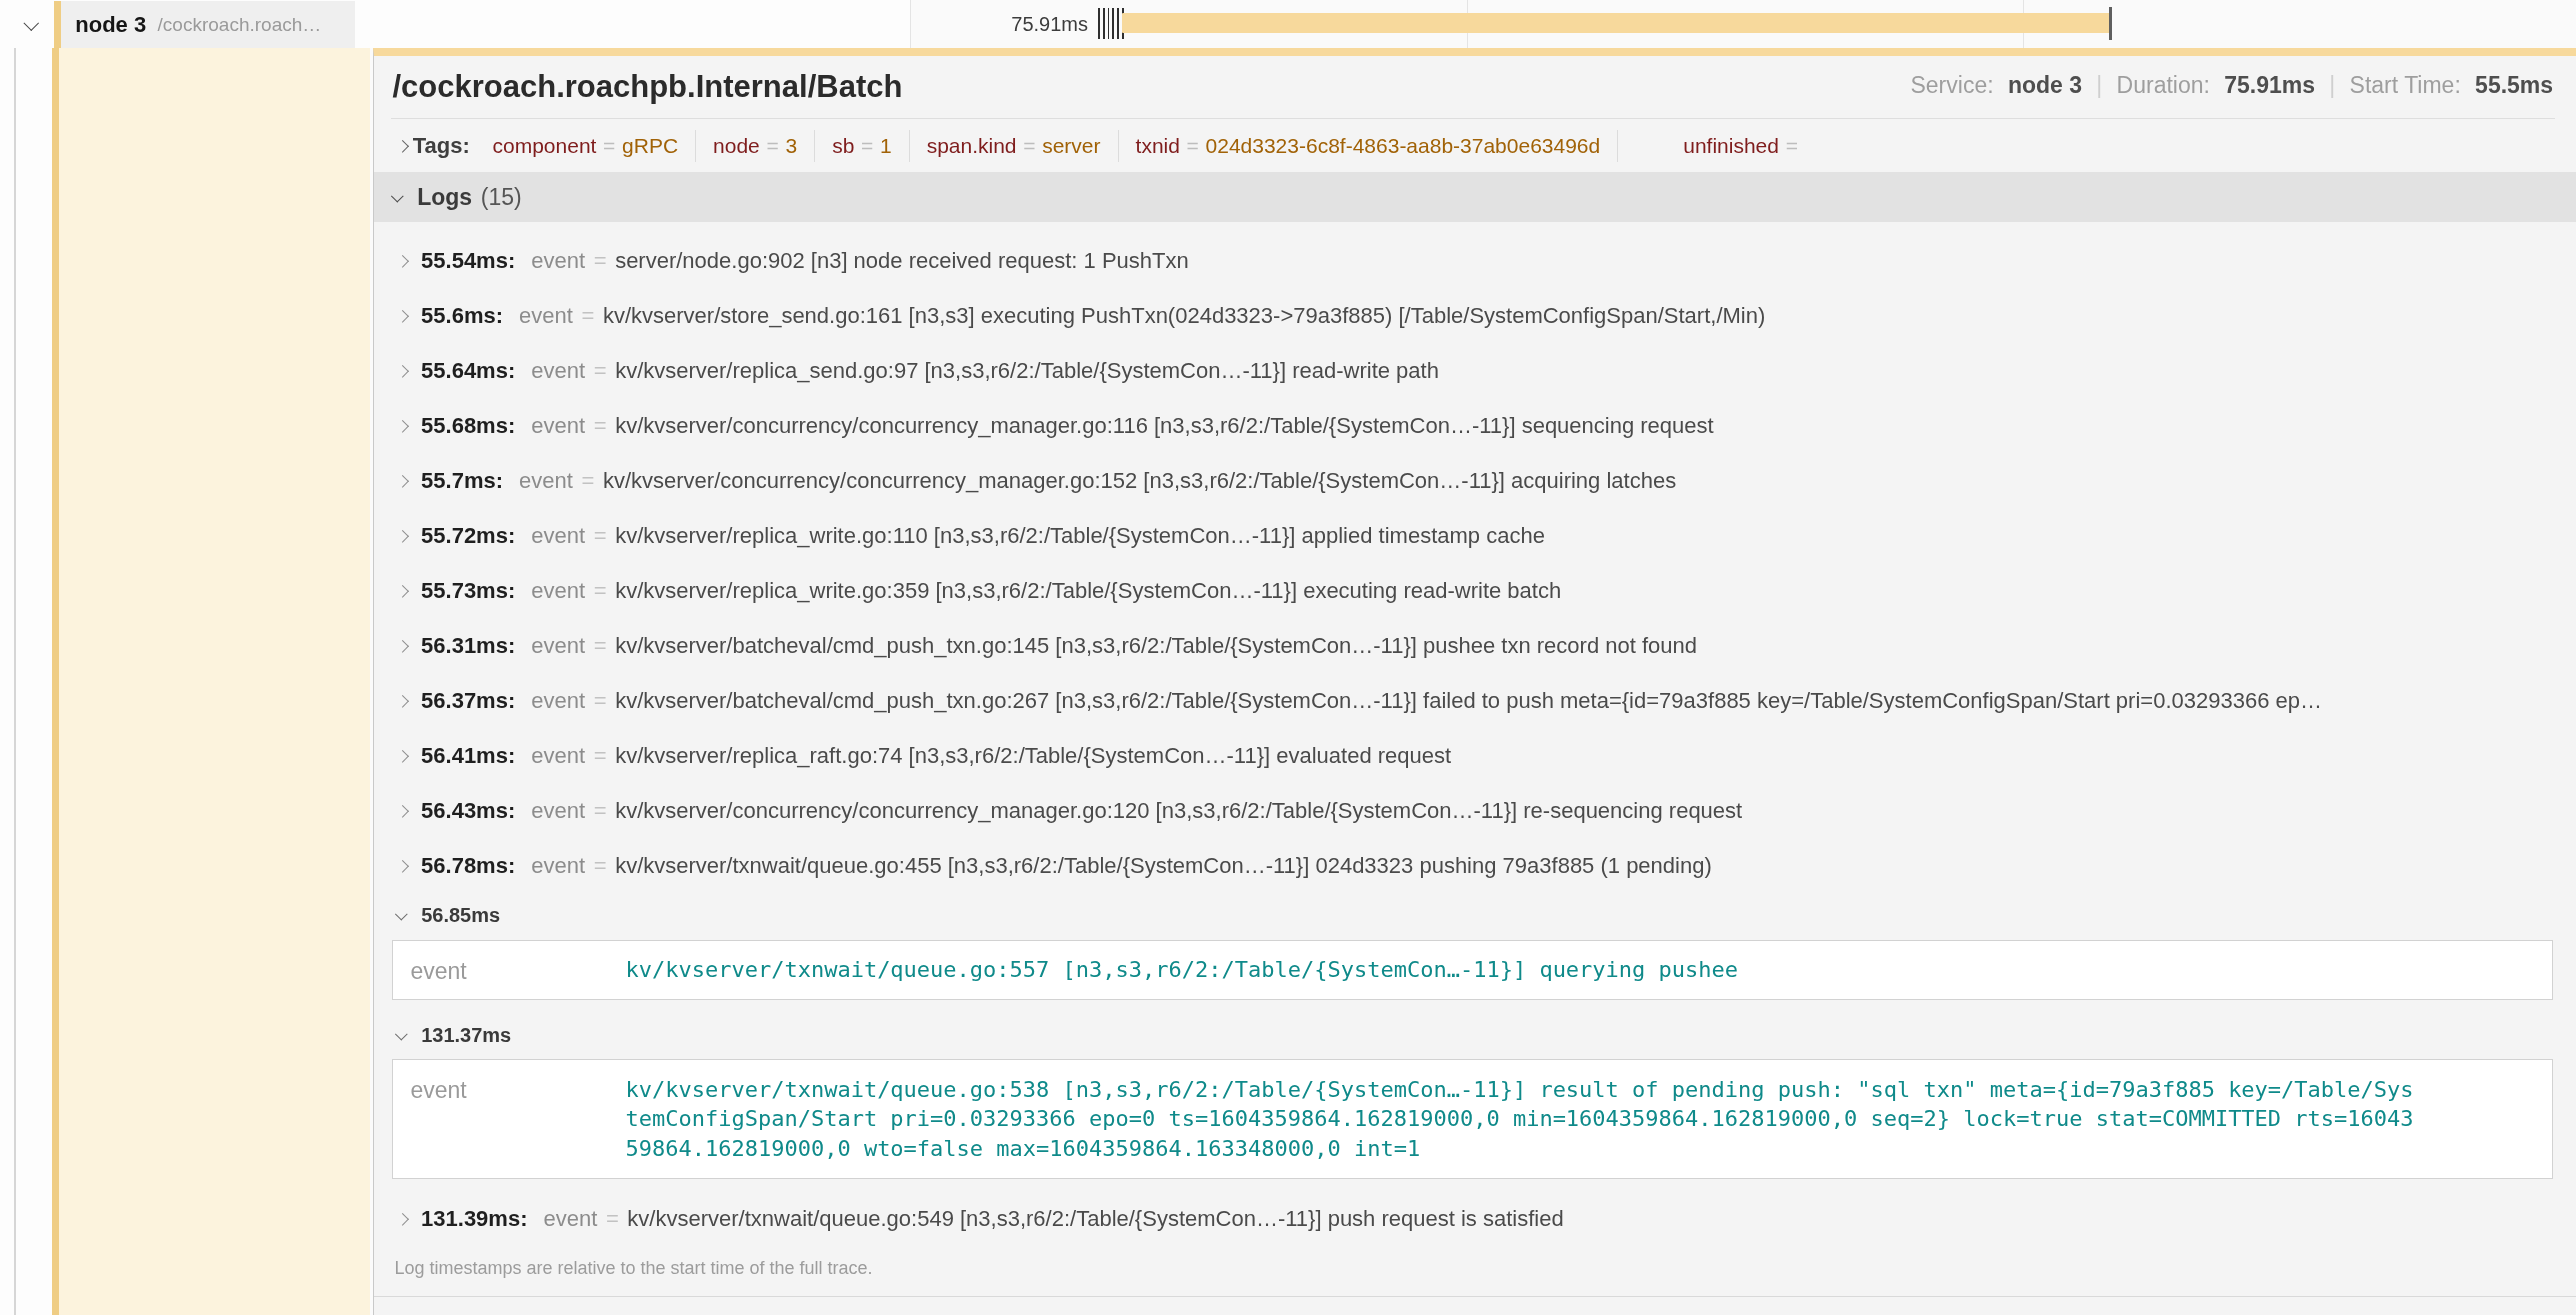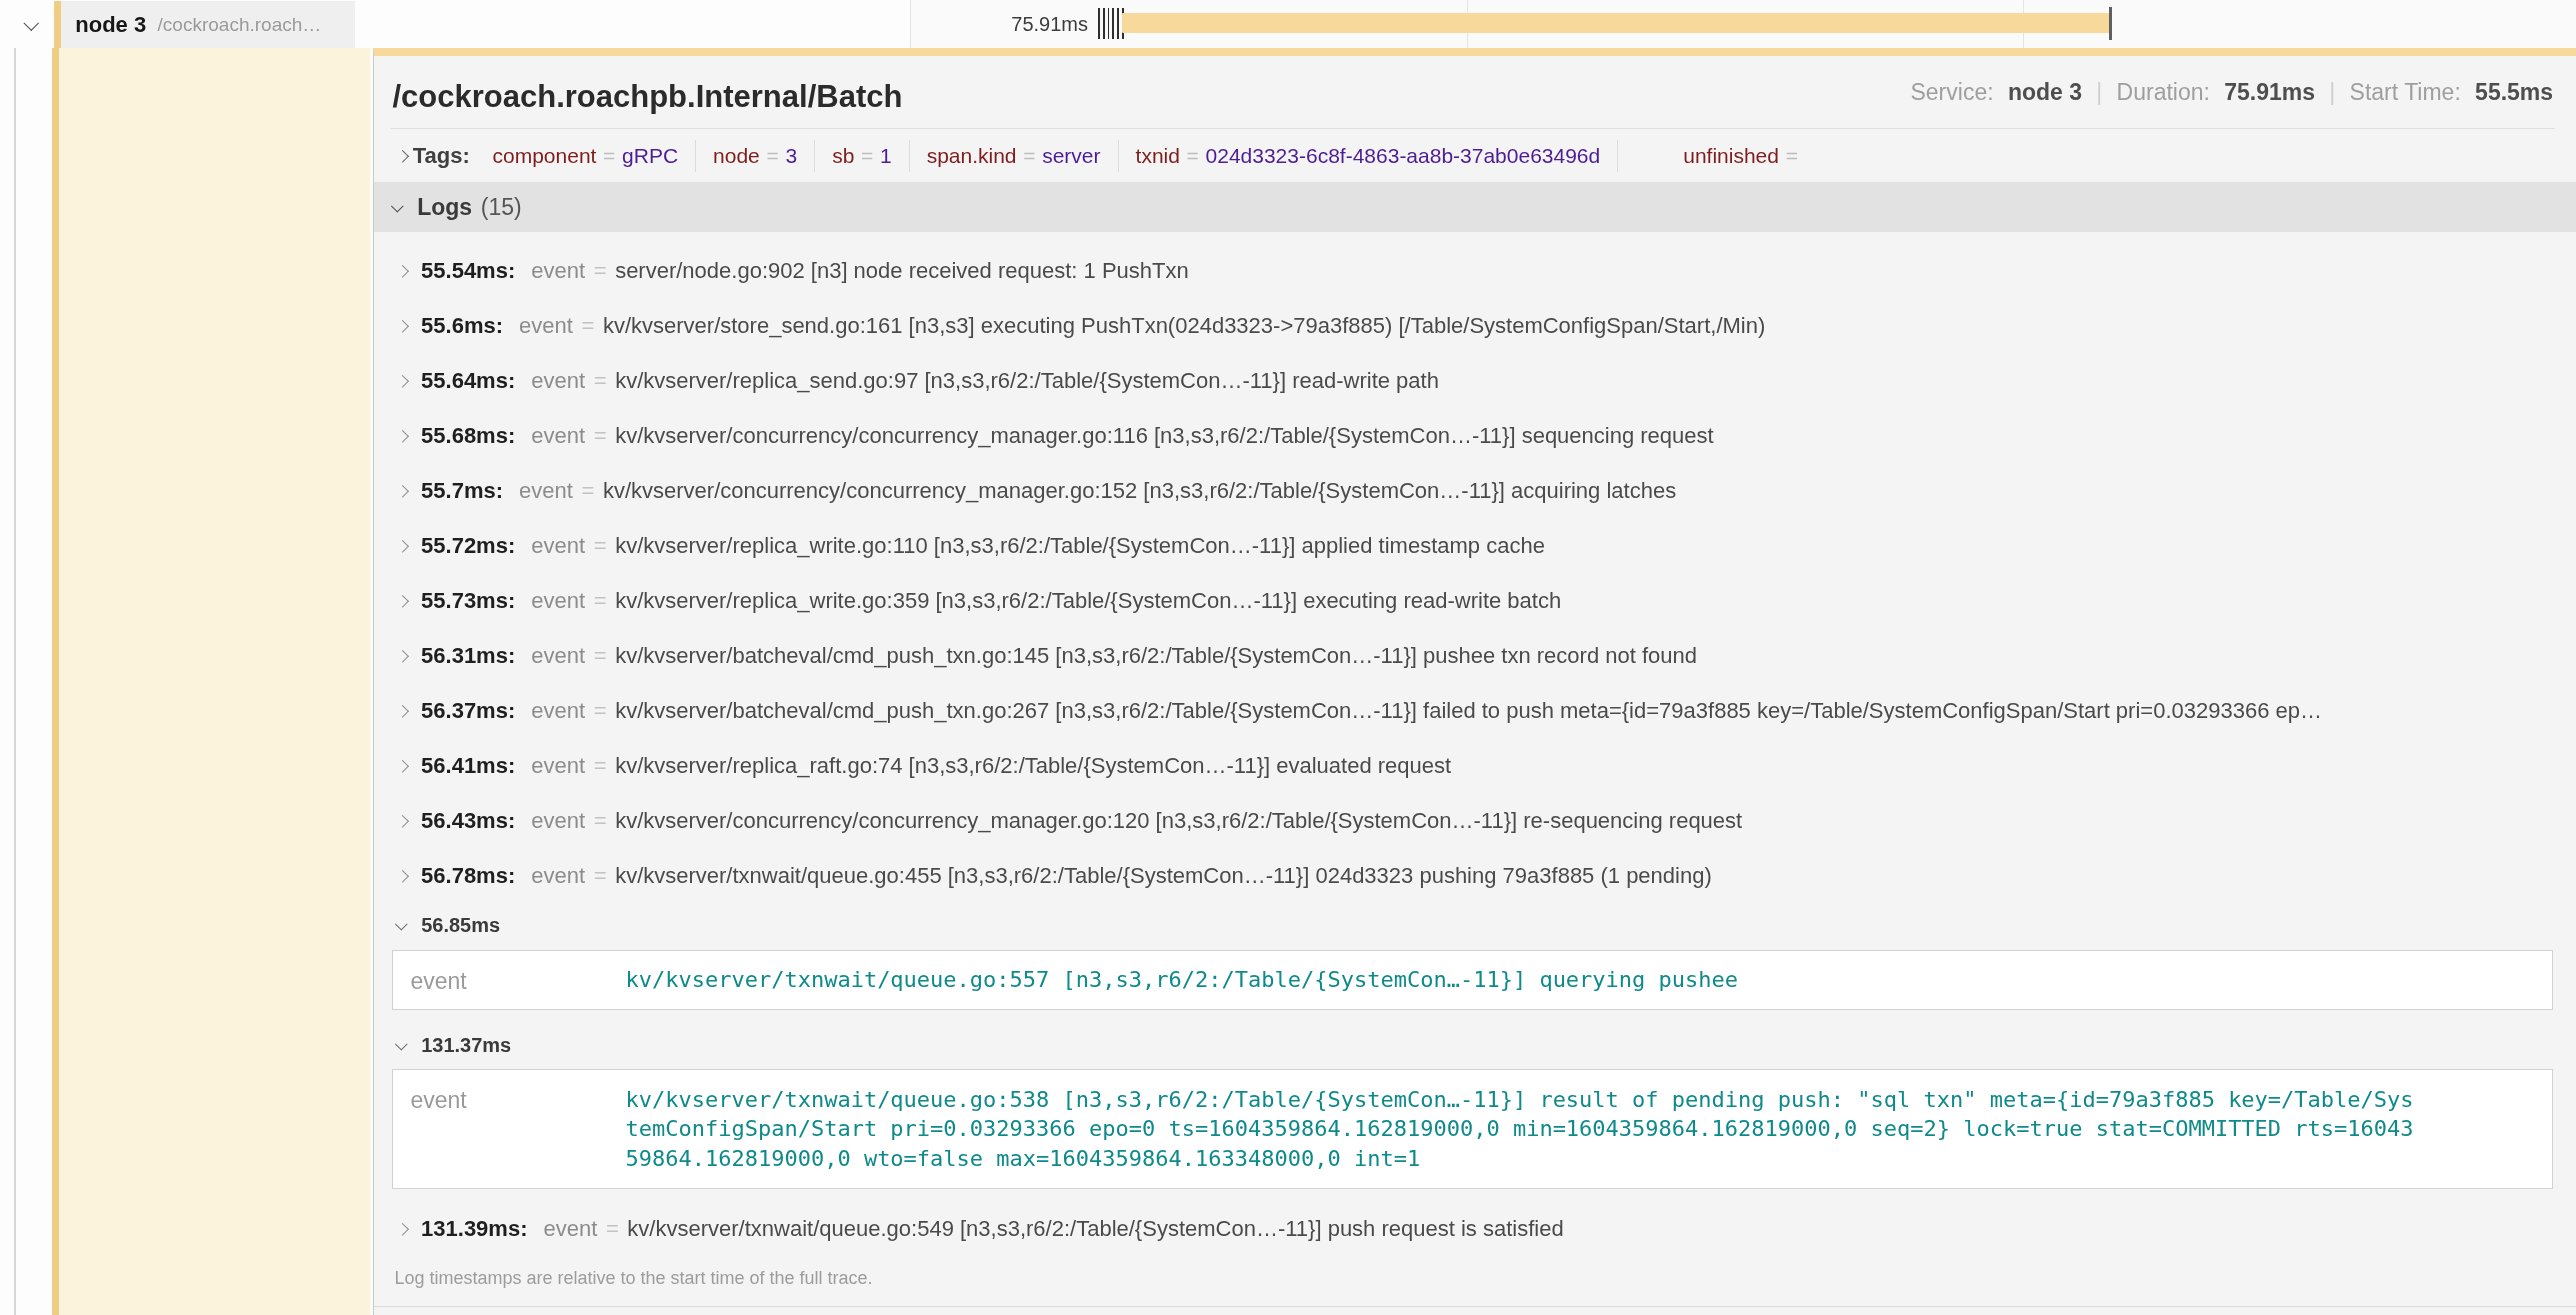--- a/index.html
+++ b/index.html
@@ -42,34 +42,34 @@
   
   .detail-area{display:flex;height:1268px;}
   .rail{width:52px;background:#fdfdfd;position:relative;flex:none;}
   .rail-line{position:absolute;left:14.3px;top:0;bottom:0;width:1.9px;background:#d6d6d6;}
   .accent-col{width:6.7px;background:var(--accent-strip);flex:none;}
   .cream-col{width:311px;background:var(--selected-row-tint);flex:none;}
   .gap-col{width:2.9px;background:#fbfbfb;flex:none;}
   .panel{flex:1;background:var(--panel-gray);border-top:8.6px solid var(--span-bar);
     border-left:1.9px solid #c9c9c9;padding:0 21px 0 17px;overflow:hidden;}
 
-  .title-row{display:flex;justify-content:space-between;align-items:flex-start;margin-top:23px;padding:0 1.9px;}
+  .title-row{display:flex;justify-content:space-between;align-items:center;margin-top:13px;padding:0 1.9px;}
   .op-title{font-size:31px;font-weight:bold;color:#2b2b2b;}
   .overview{font-size:23px;color:#9e9e9e;display:flex;align-items:baseline;gap:14.3px;padding-bottom:2.9px;}
   .ov-value{color:#4e4e4e;font-weight:bold;}
   .ov-sep{color:#cfcfcf;}
   .title-divider{border:none;border-top:1px solid #dedede;margin:13.3px 0 0;}
 
   .tags-row{display:flex;align-items:center;height:53px;font-size:21px;white-space:nowrap;overflow:hidden;}
   .tags-header{display:flex;align-items:center;gap:6px;margin-left:7.6px;cursor:pointer;color:#666;}
   .tags-label{font-weight:bold;color:#3f3f3f;font-size:22px;}
   .tags-list{display:flex;align-items:center;margin-left:5.7px;}
   .tag-item{padding:3.8px 17px;border-right:1.9px solid #dcdcdc;}
   .tag-item:last-child{border-right:none;margin-left:48px;}
-  .tag-key{color:#7f1d1d;} .tag-eq{color:#bdbdbd;margin:0 6.7px;} .tag-value{color:#4c1d95;}
+  .tag-key{color:#7f1d1d;} .tag-eq{color:#bdbdbd;margin:0 6.7px;} .tag-value{color:#a16207;}
 
   .logs-band{margin:0 -21px 0 -17px;height:50px;background:var(--logs-band-gray);
     display:flex;align-items:center;padding-left:19px;cursor:pointer;color:#4c4c4c;}
   .logs-title{font-weight:bold;color:#3a3a3a;font-size:23px;margin-left:16px;}
   .logs-count{color:#555;font-size:23px;margin-left:8.6px;}
 
   .logs-body{padding-top:11.4px;}
   .log-row{height:55px;display:flex;align-items:center;font-size:22px;
     white-space:nowrap;overflow:hidden;cursor:pointer;}
   .log-chevron{margin-left:7.6px;color:#8f8f8f;}

